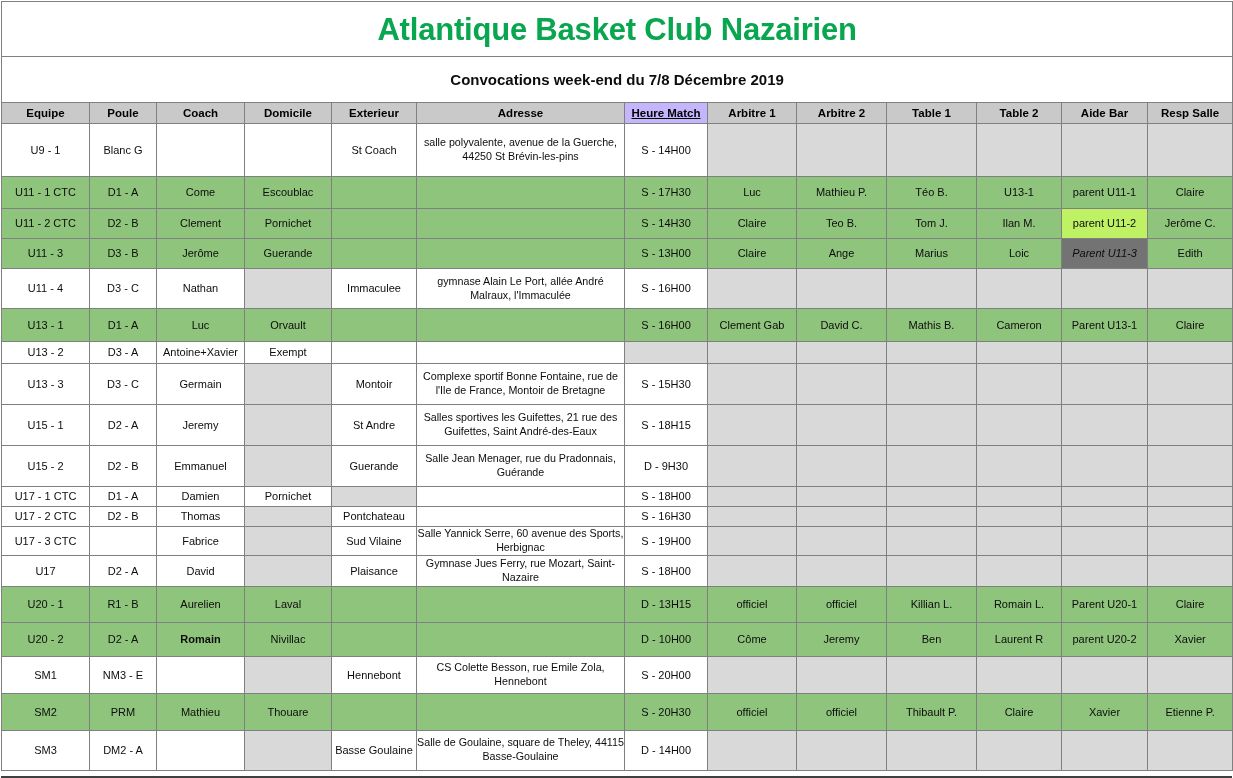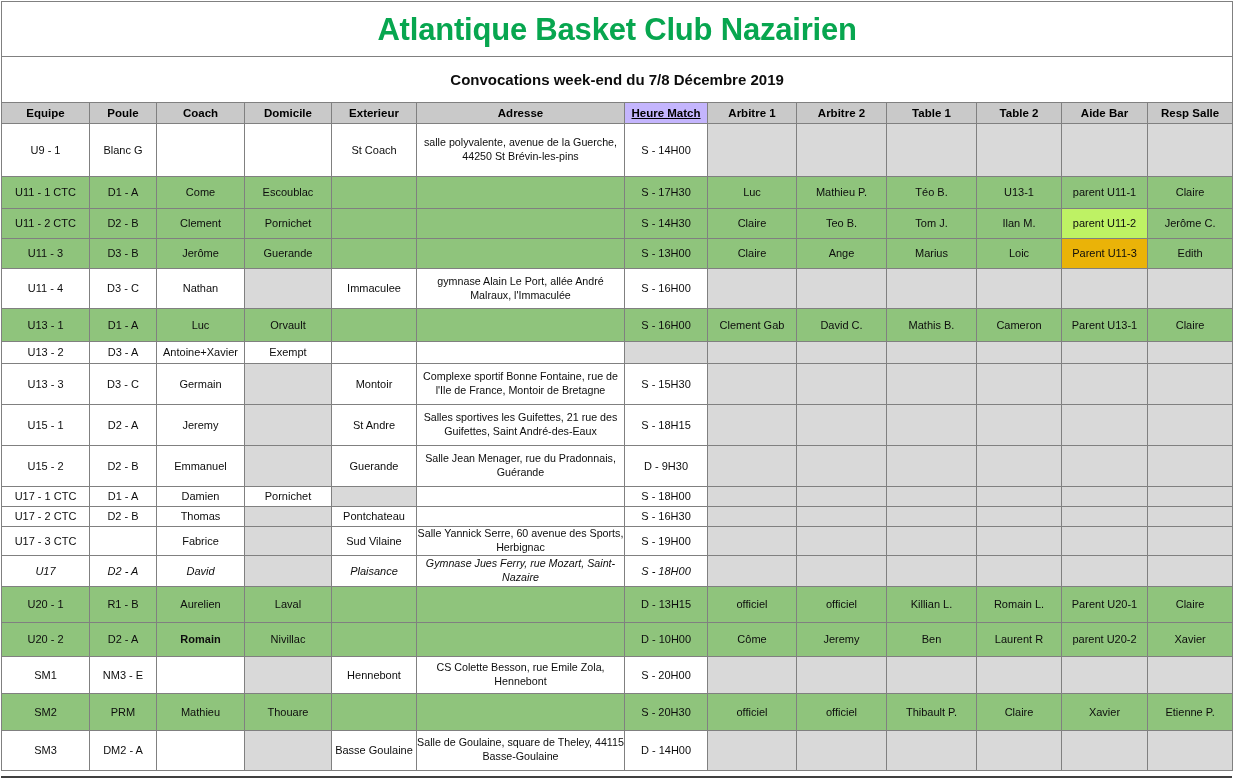--- a/index.html
+++ b/index.html
@@ -180,21 +180,21 @@
           <td class="cell sep-left" style="background: rgb(143, 196, 124);">D3 - B</td>
           <td class="cell" style="background: rgb(143, 196, 124);">Jerôme</td>
           <td class="cell" style="background: rgb(143, 196, 124);">Guerande</td>
           <td class="cell" style="background: rgb(143, 196, 124);"></td>
           <td class="cell addr" style="background: rgb(143, 196, 124);"></td>
           <td class="cell" style="background: rgb(143, 196, 124);">S - 13H00</td>
           <td class="cell sep-left" style="background: rgb(143, 196, 124);">Claire</td>
           <td class="cell" style="background: rgb(143, 196, 124);">Ange</td>
           <td class="cell" style="background: rgb(143, 196, 124);">Marius</td>
           <td class="cell" style="background: rgb(143, 196, 124);">Loic</td>
-          <td class="cell" style="background: #eab308;">Parent U11-3</td>
+          <td class="cell" style="background: #737373; font-style: italic;">Parent U11-3</td>
           <td class="cell" style="background: rgb(143, 196, 124);">Edith</td>
         </tr>
         <tr style="height: 40px;">
           <td class="cell">U11 - 4</td>
           <td class="cell sep-left">D3 - C</td>
           <td class="cell">Nathan</td>
           <td class="cell grey" style="background: rgb(217, 217, 217);"></td>
           <td class="cell">Immaculee</td>
           <td class="cell addr">gymnase Alain Le Port, allée André Malraux, l'Immaculée</td>
           <td class="cell">S - 16H00</td>
@@ -318,21 +318,21 @@
           <td class="cell">Sud Vilaine</td>
           <td class="cell addr">Salle Yannick Serre, 60 avenue des Sports, Herbignac</td>
           <td class="cell">S - 19H00</td>
           <td class="cell grey sep-left" style="background: rgb(217, 217, 217);"></td>
           <td class="cell grey" style="background: rgb(217, 217, 217);"></td>
           <td class="cell grey" style="background: rgb(217, 217, 217);"></td>
           <td class="cell grey" style="background: rgb(217, 217, 217);"></td>
           <td class="cell grey" style="background: rgb(217, 217, 217);"></td>
           <td class="cell grey" style="background: rgb(217, 217, 217);"></td>
         </tr>
-        <tr style="height: 31px; font-style: italic;">
+        <tr style="height: 31px;">
           <td class="cell">U17</td>
           <td class="cell sep-left">D2 - A</td>
           <td class="cell">David</td>
           <td class="cell grey" style="background: rgb(217, 217, 217);"></td>
           <td class="cell">Plaisance</td>
           <td class="cell addr">Gymnase Jues Ferry, rue Mozart, Saint-Nazaire</td>
           <td class="cell">S - 18H00</td>
           <td class="cell grey sep-left" style="background: rgb(217, 217, 217);"></td>
           <td class="cell grey" style="background: rgb(217, 217, 217);"></td>
           <td class="cell grey" style="background: rgb(217, 217, 217);"></td>

